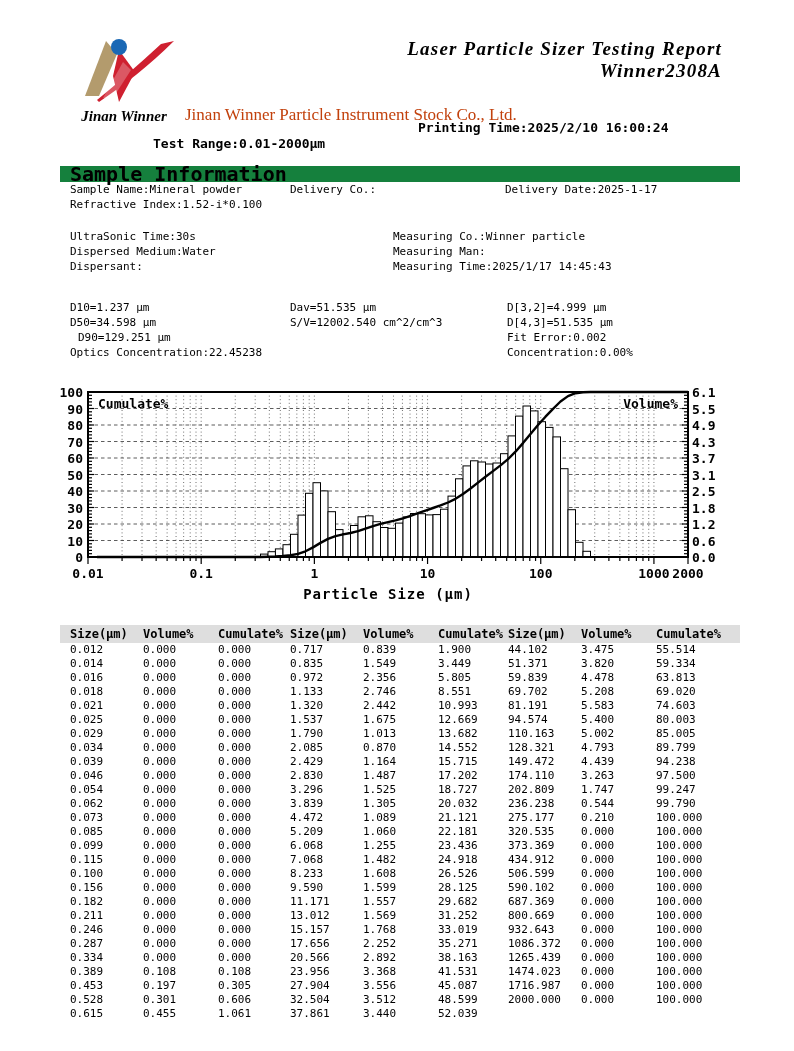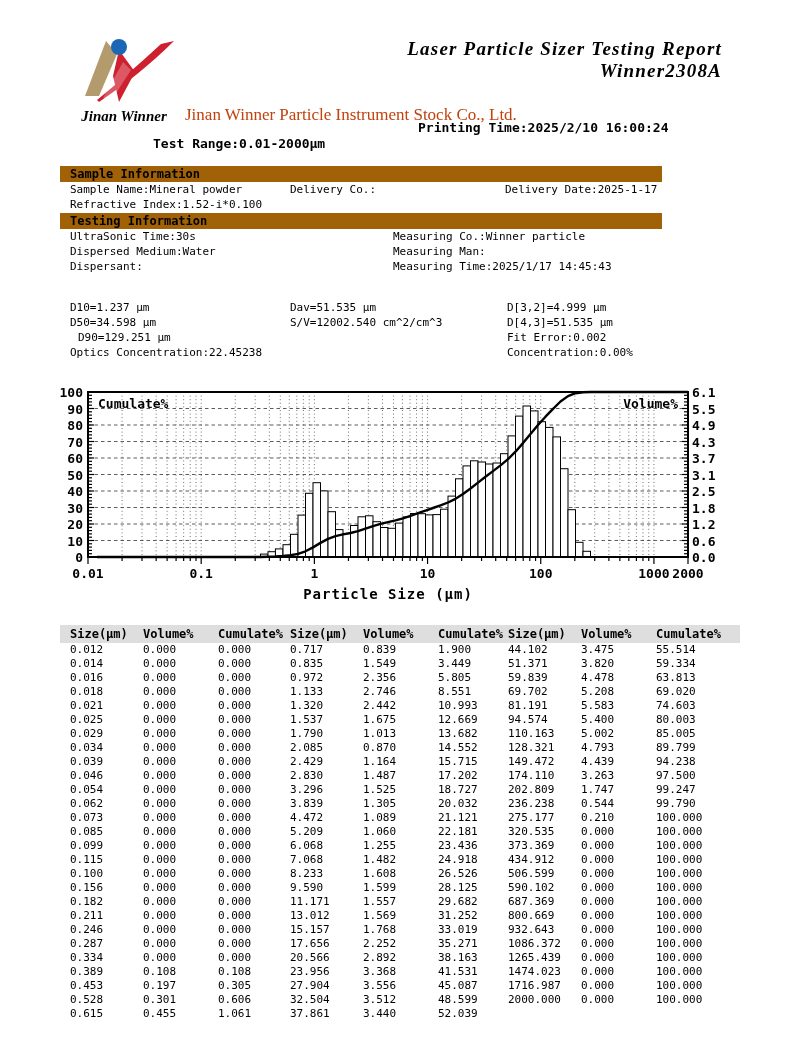--- a/index.html
+++ b/index.html
@@ -4,22 +4,22 @@
 <style>
   html,body{margin:0;padding:0;background:#fff;}
   .page{position:relative;width:794px;height:1051px;background:#fff;color:#000;
         font-family:"DejaVu Sans Mono",monospace;overflow:hidden;}
   .abs{position:absolute;white-space:pre;}
   .title{font-family:"Liberation Serif",serif;font-style:italic;font-weight:bold;
          font-size:19px;letter-spacing:1.2px;text-align:right;}
   .logocap{font-family:"Liberation Serif",serif;font-style:italic;font-weight:bold;font-size:15px;text-align:center;}
   .company{font-family:Liberation Serif, serif;font-size:17px;color:#c2410c;}
   .testline{font-weight:bold;font-size:13px;margin-left:33px;}
-  .secbar{background:#a16207;width:602px;height:16px;line-height:16px;
-          font-weight:bold;font-size:12px;padding-left:10px;box-sizing:border-box;}
+  .secbar{background:#15803d;width:680px;height:16px;line-height:16px;
+          font-weight:bold;font-size:20px;padding-left:10px;box-sizing:border-box;}
   .info{font-size:11px;line-height:12px;}
   
   #chart-svg text{font-family:"DejaVu Sans Mono",monospace;font-weight:bold;fill:#000;}
   .ylab,.xlab{font-size:13px;}
   .plotlab{font-size:13px;}
   .xtitle{font-size:14px;letter-spacing:1px;}
   .gridv{stroke:#333;stroke-width:0.7;stroke-dasharray:1 2.6;}
   .gridh{stroke:#333;stroke-width:0.8;stroke-dasharray:3.5 3;}
   .hbar{fill:#fff;stroke:#000;stroke-width:1;}
   .curve{fill:none;stroke:#000;stroke-width:2.4;stroke-linejoin:round;}
@@ -53,21 +53,20 @@
 
   <div class="abs testline" style="left:120px;top:136px;">Test Range:0.01-2000μm</div>
   <div class="abs testline" style="left:385px;top:120px;">Printing Time:2025/2/10 16:00:24</div>
 
   <div class="abs secbar" style="left:60px;top:166px;">Sample Information</div>
   <div class="abs info" style="left:70px;top:184px;">Sample Name:Mineral powder</div>
   <div class="abs info" style="left:290px;top:184px;">Delivery Co.:</div>
   <div class="abs info" style="left:505px;top:184px;">Delivery Date:2025-1-17</div>
   <div class="abs info" style="left:70px;top:199px;">Refractive Index:1.52-i*0.100</div>
 
-  <div class="abs secbar" style="left:60px;top:213px;">Testing Information</div>
   <div class="abs info" style="left:70px;top:231px;">UltraSonic Time:30s</div>
   <div class="abs info" style="left:70px;top:246px;">Dispersed Medium:Water</div>
   <div class="abs info" style="left:70px;top:261px;">Dispersant:</div>
   <div class="abs info" style="left:393px;top:231px;">Measuring Co.:Winner particle</div>
   <div class="abs info" style="left:393px;top:246px;">Measuring Man:</div>
   <div class="abs info" style="left:393px;top:261px;">Measuring Time:2025/1/17 14:45:43</div>
 
   <div class="abs info" style="left:70px;top:302px;">D10=1.237 μm</div>
   <div class="abs info" style="left:70px;top:317px;">D50=34.598 μm</div>
   <div class="abs info" style="left:70px;top:332px;padding-left:8px;">D90=129.251 μm</div>

